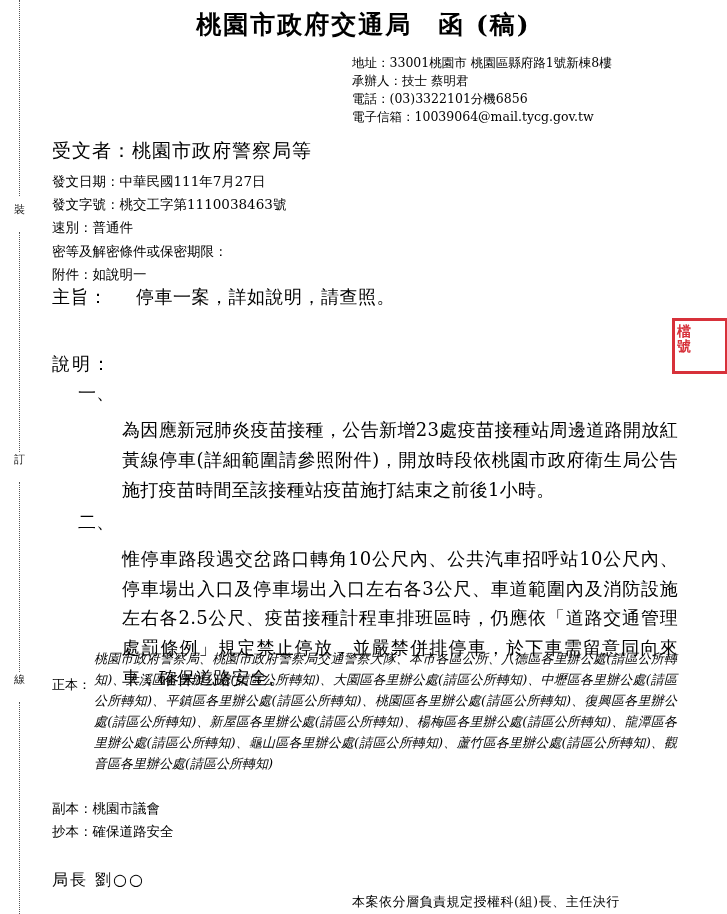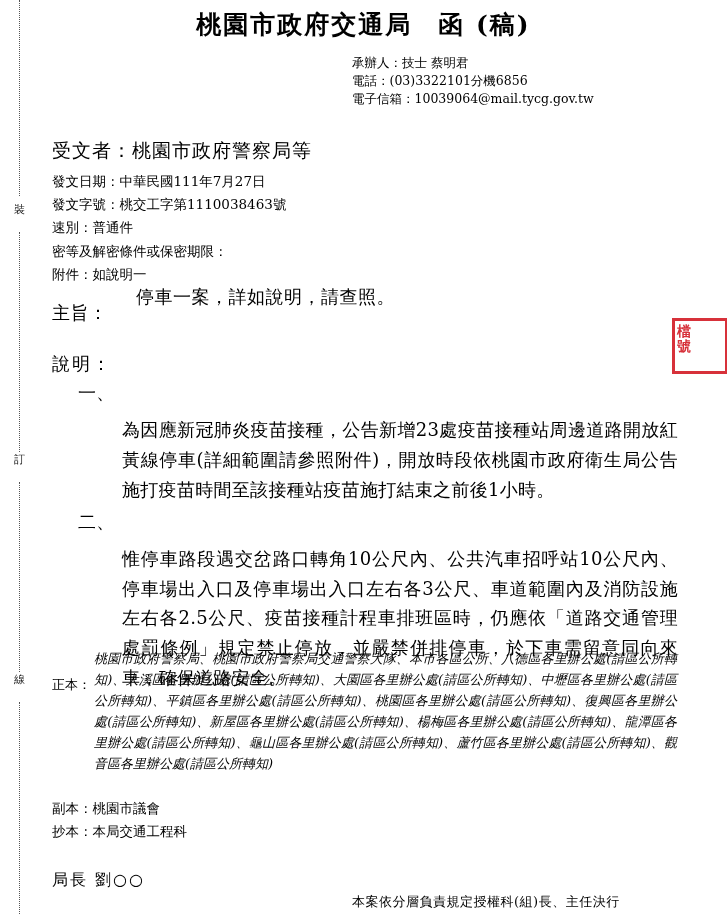--- a/index.html
+++ b/index.html
@@ -86,21 +86,21 @@
   }
   .subject-block {
     position: absolute;
     top: 282px;
     left: 52px;
     width: 625px;
     font-size: 18px;
     line-height: 1.62;
     letter-spacing: 0.5px;
   }
-  .subject-label { float: left; margin-top: 16px; }
+  .subject-label { float: left; }
   .subject-text { padding-left: 0; }
   .subject-line2 { padding-left: 84px; }
 
   .explain-label {
     position: absolute;
     top: 352px;
     left: 52px;
     font-size: 18px;
     letter-spacing: 2px;
   }
@@ -190,20 +190,21 @@
     <div class="fold-dots" style="top:482px;height:190px;"></div>
     <div class="fold-label" style="top:672px;">線</div>
     <div class="fold-dots" style="top:702px;height:212px;"></div>
   </div>
 
   <div class="title">
     <span>桃園市政府交通局</span><span class="gap"></span><span>函 (稿)</span>
   </div>
 
   <div class="contact">
+    <div>地址：33001桃園市 桃園區縣府路1號新棟8樓</div>
     <div>承辦人：技士 蔡明君</div>
     <div>電話：(03)3322101分機6856</div>
     <div>電子信箱：10039064@mail.tycg.gov.tw</div>
   </div>
 
   <div class="recipient">受文者：桃園市政府警察局等</div>
 
   <div class="meta">
     <div>發文日期：中華民國111年7月27日</div>
     <div>發文字號：桃交工字第1110038463號</div>
@@ -238,18 +239,18 @@
   </div>
 
   <div class="dist">
     <div class="dist-row">
       <div class="dist-label">正本：</div>
       <div class="dist-body">桃園市政府警察局、桃園市政府警察局交通警察大隊、本市各區公所、八德區各里辦公處(請區公所轉知)、大溪區各里辦公處(請區公所轉知)、大園區各里辦公處(請區公所轉知)、中壢區各里辦公處(請區公所轉知)、平鎮區各里辦公處(請區公所轉知)、桃園區各里辦公處(請區公所轉知)、復興區各里辦公處(請區公所轉知)、新屋區各里辦公處(請區公所轉知)、楊梅區各里辦公處(請區公所轉知)、龍潭區各里辦公處(請區公所轉知)、龜山區各里辦公處(請區公所轉知)、蘆竹區各里辦公處(請區公所轉知)、觀音區各里辦公處(請區公所轉知)</div>
     </div>
   </div>
 
   <div class="copy1">副本：桃園市議會</div>
-  <div class="copy2">抄本：本局交通工程科</div>
+  <div class="copy2">抄本：確保道路安全</div>
 
   <div class="signer">局長 劉○○</div>
   <div class="footnote">本案依分層負責規定授權科(組)長、主任決行</div>
 
 </div>
 
 </body></html>

